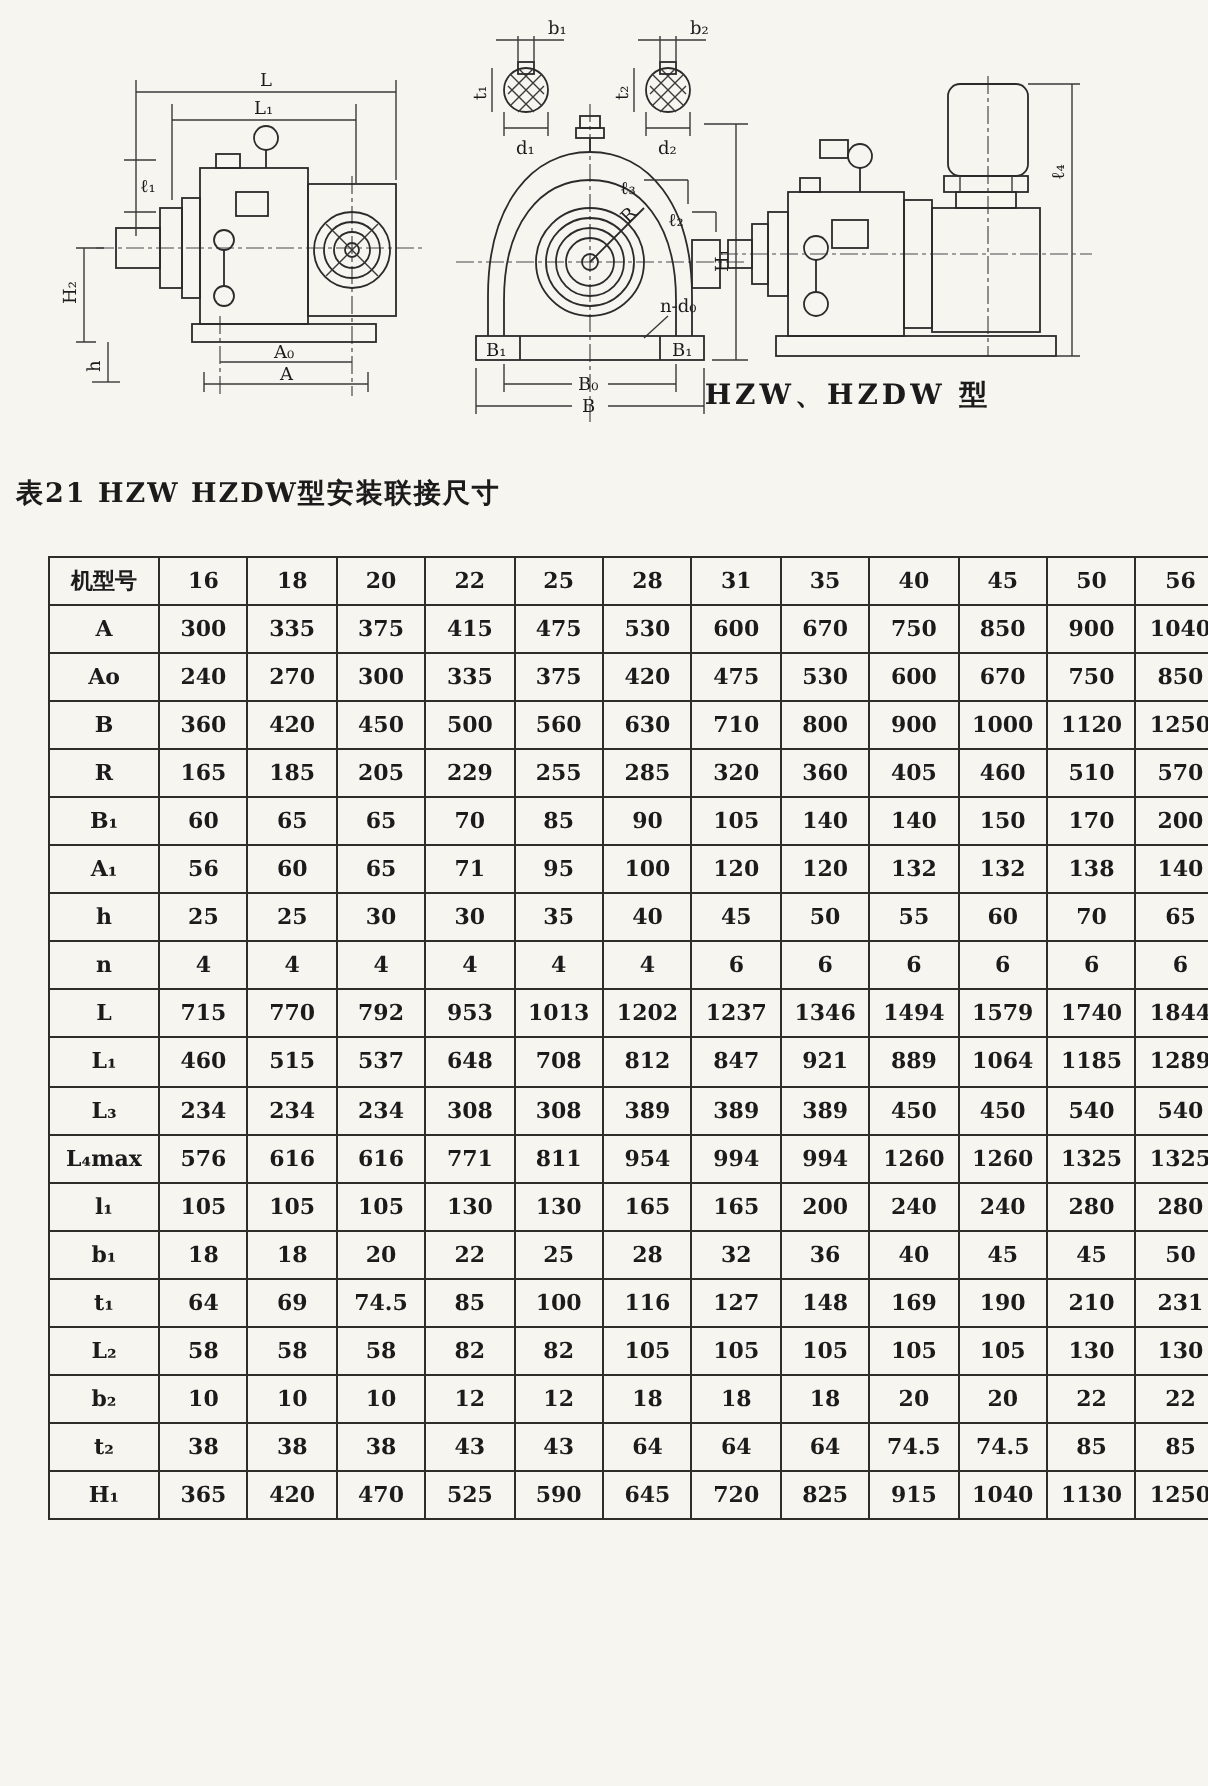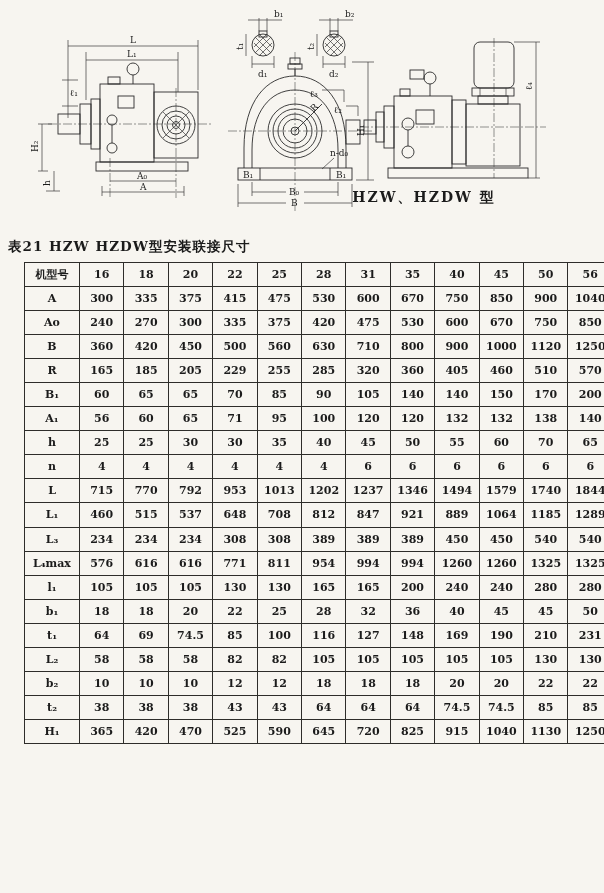--- a/index.html
+++ b/index.html
@@ -8,21 +8,21 @@
     background:#f7f5f0;color:#1b1b1b;overflow:hidden;
     font-family:"DejaVu Serif","Liberation Serif",serif;
   }
   svg{display:block}
   svg .ln{stroke:#2b2b2b;stroke-width:0.9;fill:none;}
   svg .thin{stroke:#3a3a3a;stroke-width:0.7;fill:none;}
   svg .cl{stroke:#4a4a4a;stroke-width:0.6;fill:none;stroke-dasharray:9 2 2 2;}
   svg text{fill:#1b1b1b;font-family:"DejaVu Serif","Liberation Serif",serif;font-size:9px;}
   svg text.cap{font-size:14px;font-weight:bold;letter-spacing:2px;}
   .table-title{
-    margin:6px 0 6px 8px;font-size:13.5px;font-weight:bold;letter-spacing:1px;
+    margin:6px 0 22px 8px;font-size:13.5px;font-weight:bold;letter-spacing:1px;
   }
   table.dims{
     border-collapse:collapse;table-layout:fixed;
     width:589px;margin-left:24px;
     font-size:11px;font-weight:bold;
   }
   table.dims td,table.dims th{
     border:1.4px solid #2e2d2a;text-align:center;vertical-align:middle;
     height:23.05px;padding:0;font-weight:bold;white-space:nowrap;overflow:hidden;
   }

